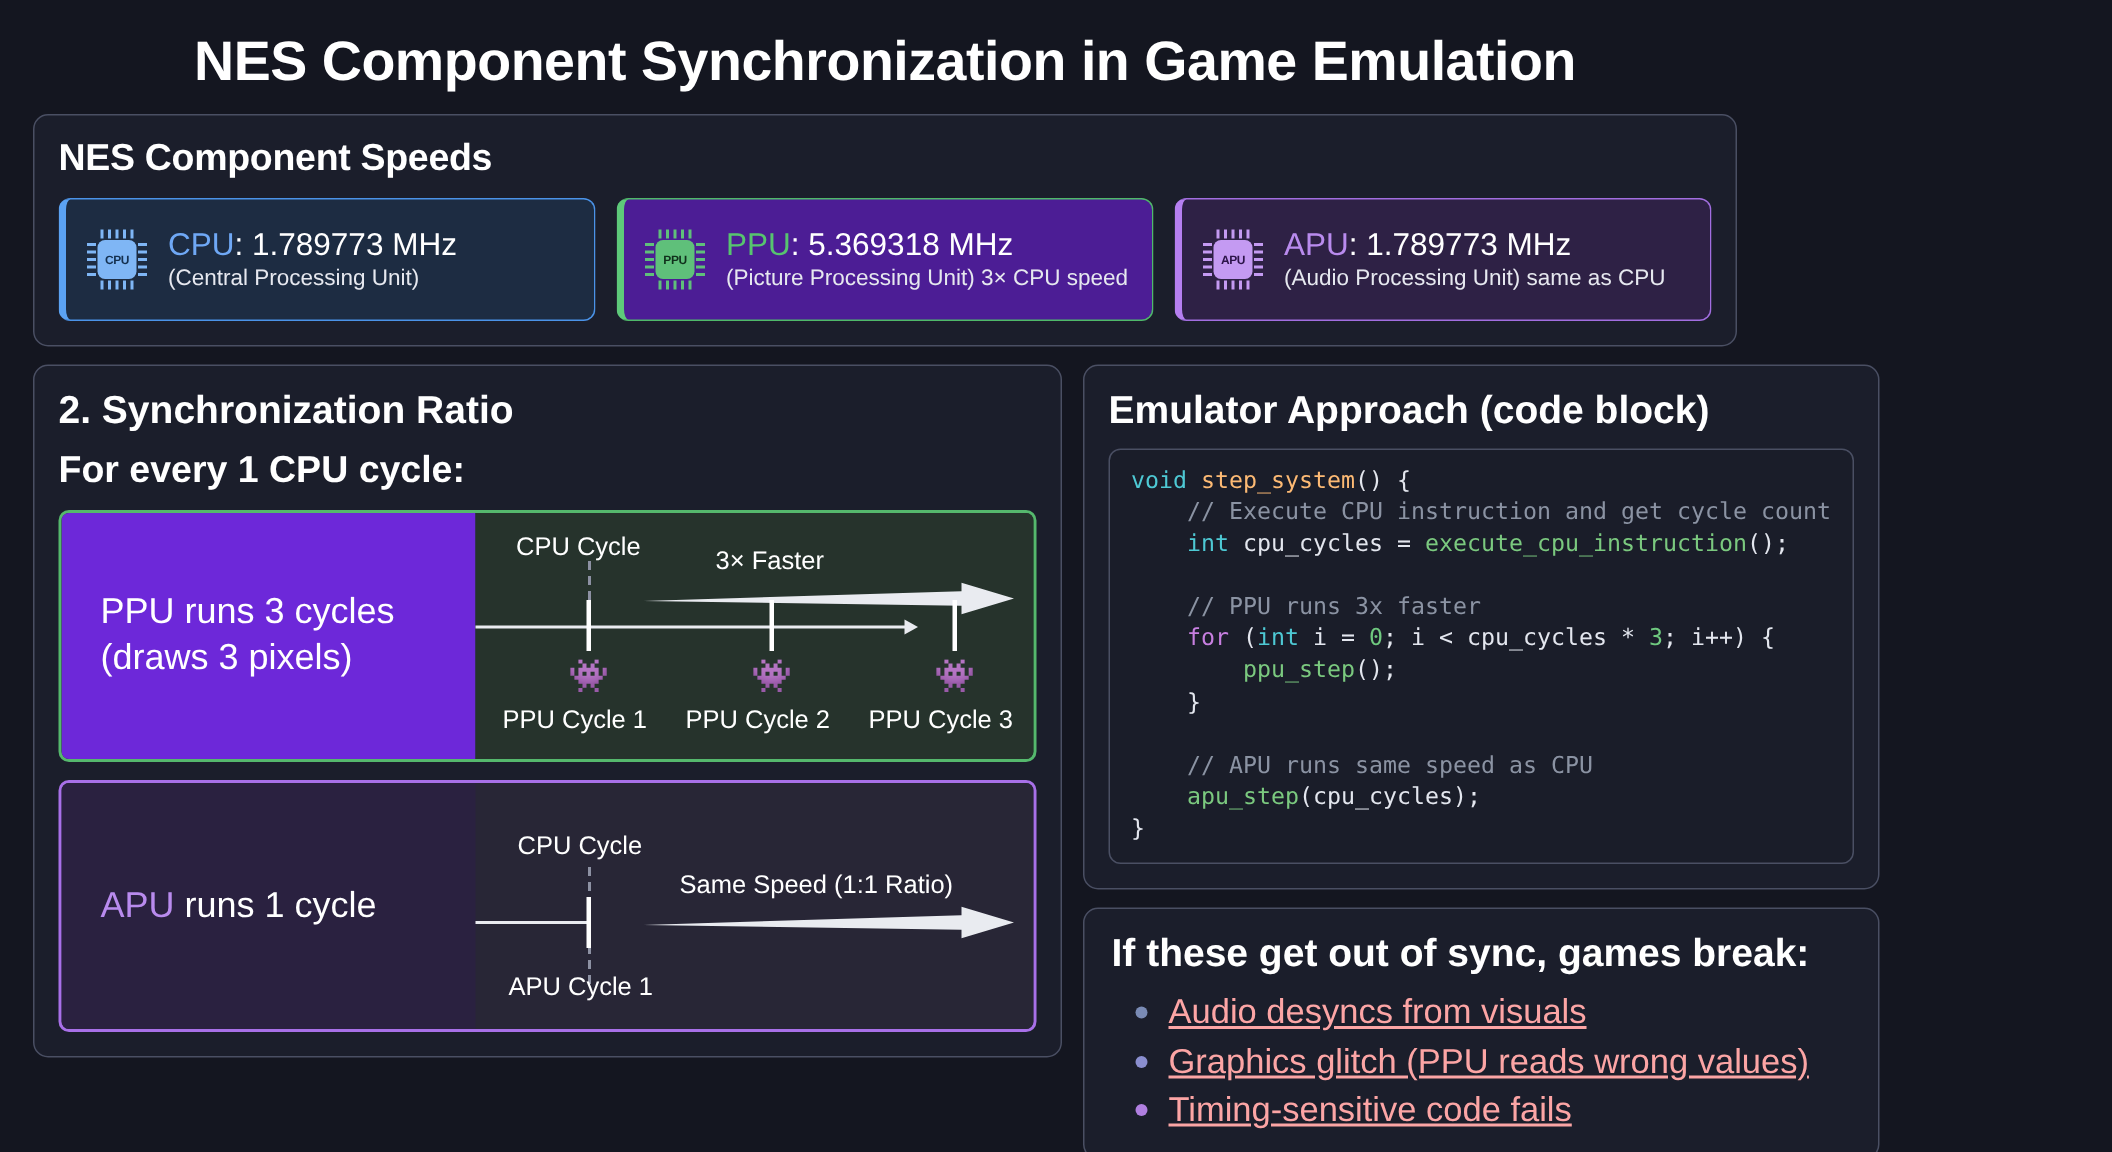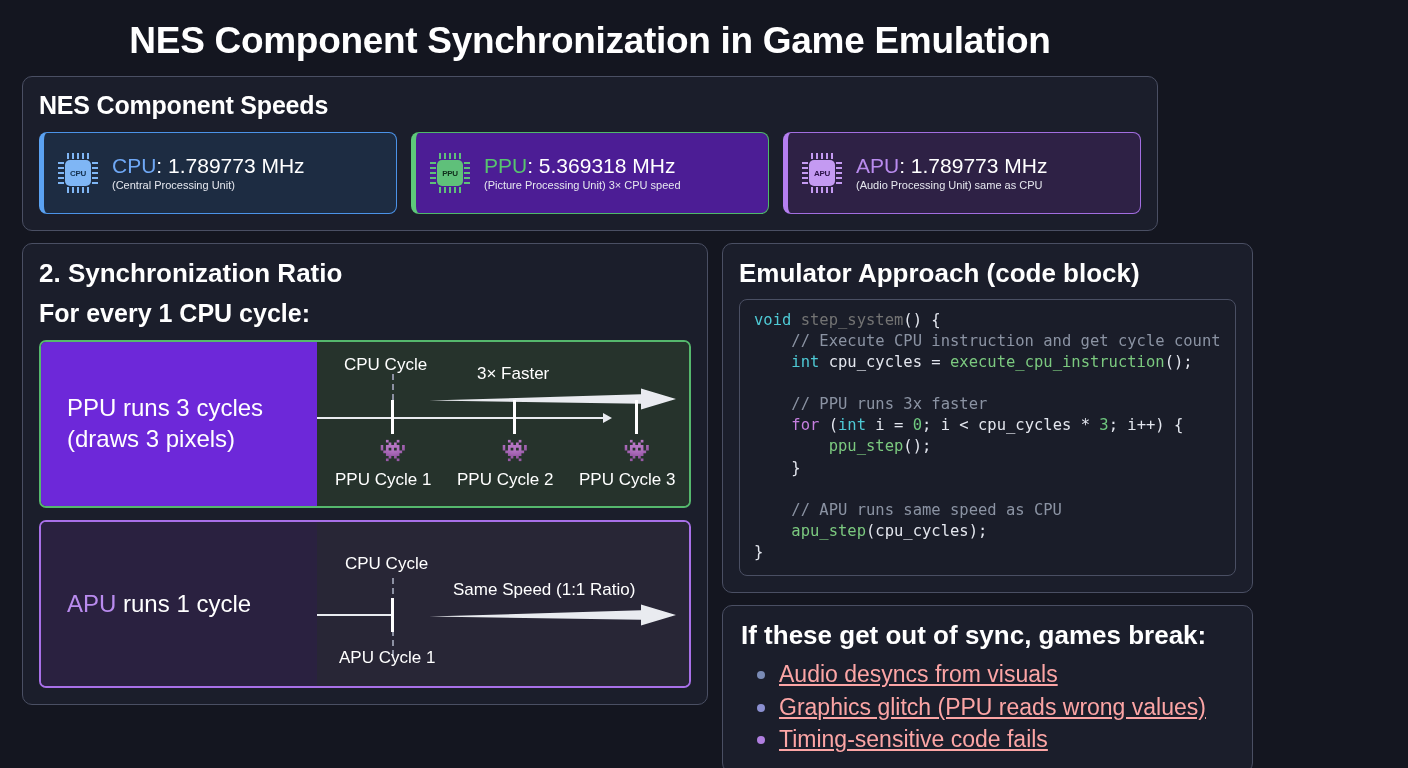--- a/index.html
+++ b/index.html
@@ -47,21 +47,21 @@
     gap:12px;
     border-radius:8px;
     padding:10px 12px;
     min-height:82px;
   }
   .card.cpu { background:#1d2c42; border:1.5px solid #4b93e8; border-left:5px solid #5ba2f2; }
   .card.ppu { background:#4c1d95; border:1.5px solid #4fb96a; border-left:5px solid #5ec97a; }
   .card.apu { background:#2e2145; border:1.5px solid #a26ee0; border-left:5px solid #b57ff0; }
   .card-txt { line-height:1.25; }
   .card-l1 { font-size:21px; white-space:nowrap; }
-  .card-l2 { font-size:11px; color:#e6e8ef; white-space:nowrap; }
+  .card-l2 { font-size:15px; color:#e6e8ef; white-space:nowrap; }
   .t-cpu { color:#6fa8f5; }
   .t-ppu { color:#57c46f; }
   .t-apu { color:#b98bee; }
 
   
   .chip { width:44px; height:44px; flex:0 0 44px; position:relative; }
   .chip .body {
     position:absolute; left:9px; top:9px; width:26px; height:26px;
     border-radius:5px;
     display:flex; align-items:center; justify-content:center;
@@ -130,21 +130,21 @@
     border:1px solid #4a4f63;
     border-radius:8px;
     padding:10px 14px 12px 14px;
     font-family:"DejaVu Sans Mono", monospace;
     font-size:15.5px;
     line-height:1.36;
     white-space:pre;
     overflow:hidden;
   }
   .k-type { color:#4ec9d4; }
-  .k-fn   { color:#737373;margin-top:30px; }
+  .k-fn   { color:#fdba74;margin-top:30px; }
   .k-ctl  { color:#c77fe0; }
   .k-call { color:#7bc97f; }
   .k-num  { color:#6fc97f; }
   .k-com  { color:#8b93a3; }
   .k-txt  { color:#e3e6ee; }
 
   
   .break-panel { padding:14px 18px 16px 18px; }
   .bh { font-size:26px; font-weight:bold; margin-bottom:7px; }
   ul.breaks { list-style:none; padding-left:14px; }

